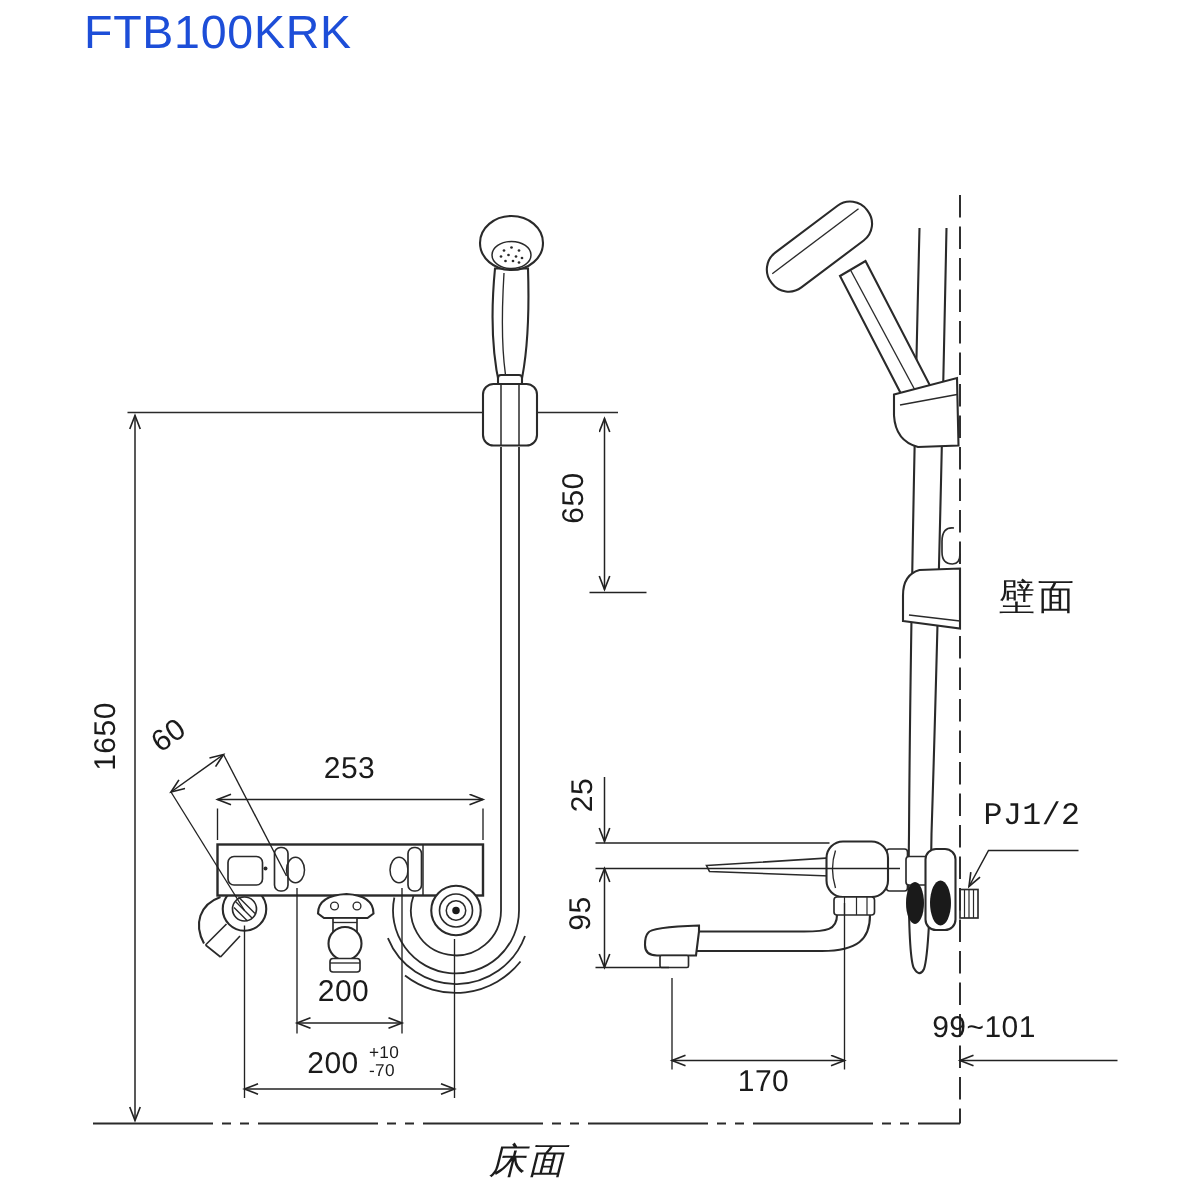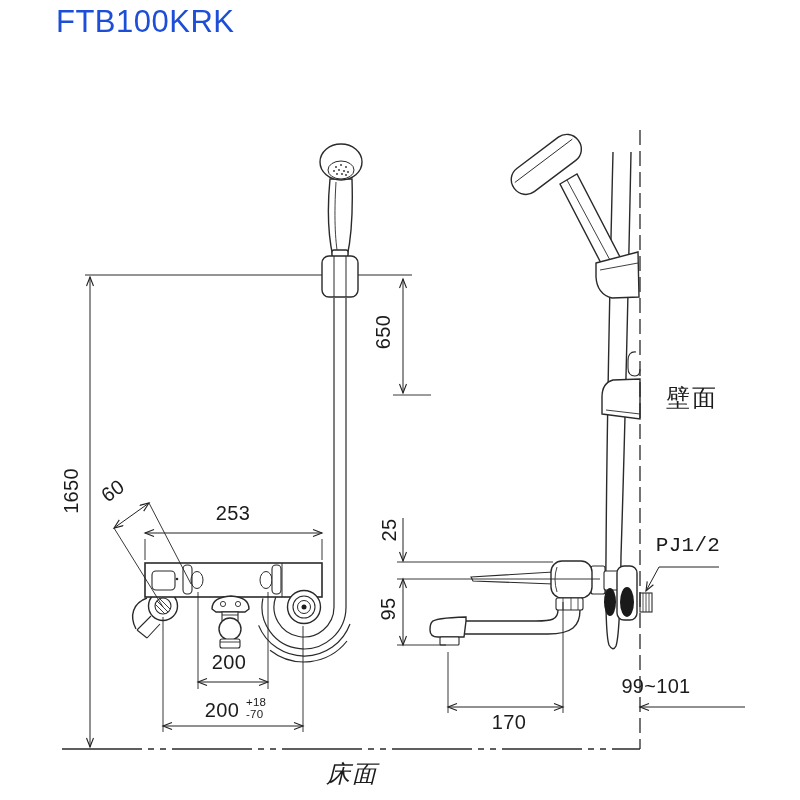--- a/index.html
+++ b/index.html
@@ -203,21 +203,21 @@
 
   <div class="lbl r90" style="left:71px;top:491px;">1650</div>
   <div class="lbl r90" style="left:383px;top:332px;">650</div>
   <div class="lbl" style="left:233px;top:513px;">253</div>
   <div class="lbl r36" style="left:113px;top:491px;">60</div>
   <div class="lbl r90" style="left:389px;top:530px;">25</div>
   <div class="lbl r90" style="left:388px;top:609px;">95</div>
   <div class="lbl" style="left:229px;top:662px;">200</div>
   <div class="lbl" style="left:222px;top:710px;">200</div>
   <div class="tol">
-    <span>+18</span>
+    <span>+10</span>
     <span>-70</span>
   </div>
   <div class="lbl" style="left:509px;top:722px;">170</div>
   <div class="lbl" style="left:656px;top:686px;">99~101</div>
   <div class="lbl pj" style="left:688px;top:545px;">PJ1/2</div>
   <div class="lbl jp" style="left:692px;top:354px;margin-top:44px;">壁面</div>
   <div class="lbl jp" style="left:352px;top:774px;font-style:italic;">床面</div>
 </div>
 
 </body></html>

